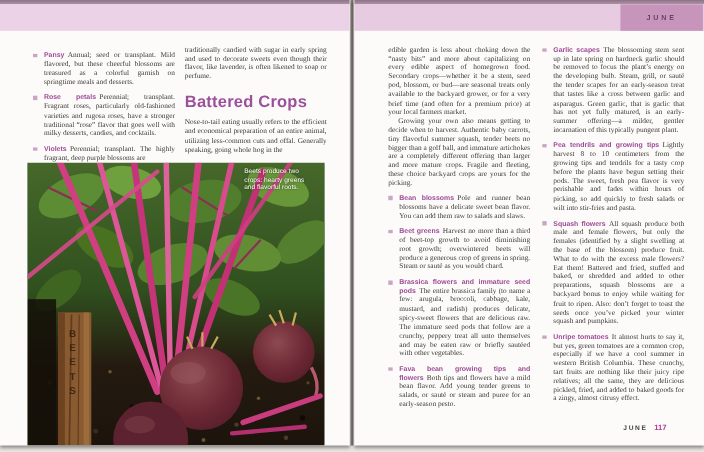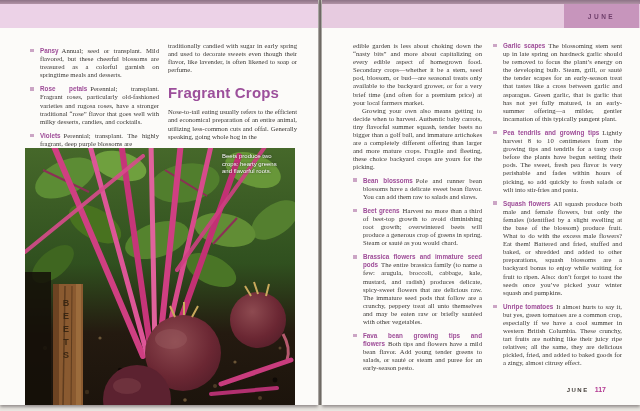--- a/index.html
+++ b/index.html
@@ -84,21 +84,21 @@
     <div class="col c1">
       <div class="entries">
         <p class="entry"><span class="sq"></span><b class="term">Pansy</b><span>Annual; seed or transplant. Mild flavored, but these cheerful blossoms are treasured as a colorful garnish on springtime meals and desserts.</span></p>
         <p class="entry"><span class="sq"></span><b class="term">Rose petals</b><span>Perennial; transplant. Fragrant roses, particularly old-fashioned varieties and rugosa roses, have a stronger traditional “rose” flavor that goes well with milky desserts, candies, and cocktails.</span></p>
         <p class="entry"><span class="sq"></span><b class="term">Violets</b><span>Perennial; transplant. The highly fragrant, deep purple blossoms are</span></p>
       </div>
     </div>
 
     <div class="col c2">
       <p>traditionally candied with sugar in early spring and used to decorate sweets even though their flavor, like lavender, is often likened to soap or perfume.</p>
-      <h2 class="section-heading">Fragrant Crops</h2>
+      <h2 class="section-heading">Battered Crops</h2>
       <p>Nose-to-tail eating usually refers to the efficient and economical preparation of an entire animal, utilizing less-common cuts and offal. Generally speaking, going whole hog in the</p>
     </div>
 
     <figure class="photo">
       <svg width="270" height="257" viewBox="0 0 270 257">
         <defs>
           <linearGradient id="pbg" x1="0" y1="0" x2="0" y2="1">
             <stop offset="0" stop-color="#46682a"></stop>
             <stop offset="0.45" stop-color="#30501f"></stop>
             <stop offset="0.72" stop-color="#241a10"></stop>

